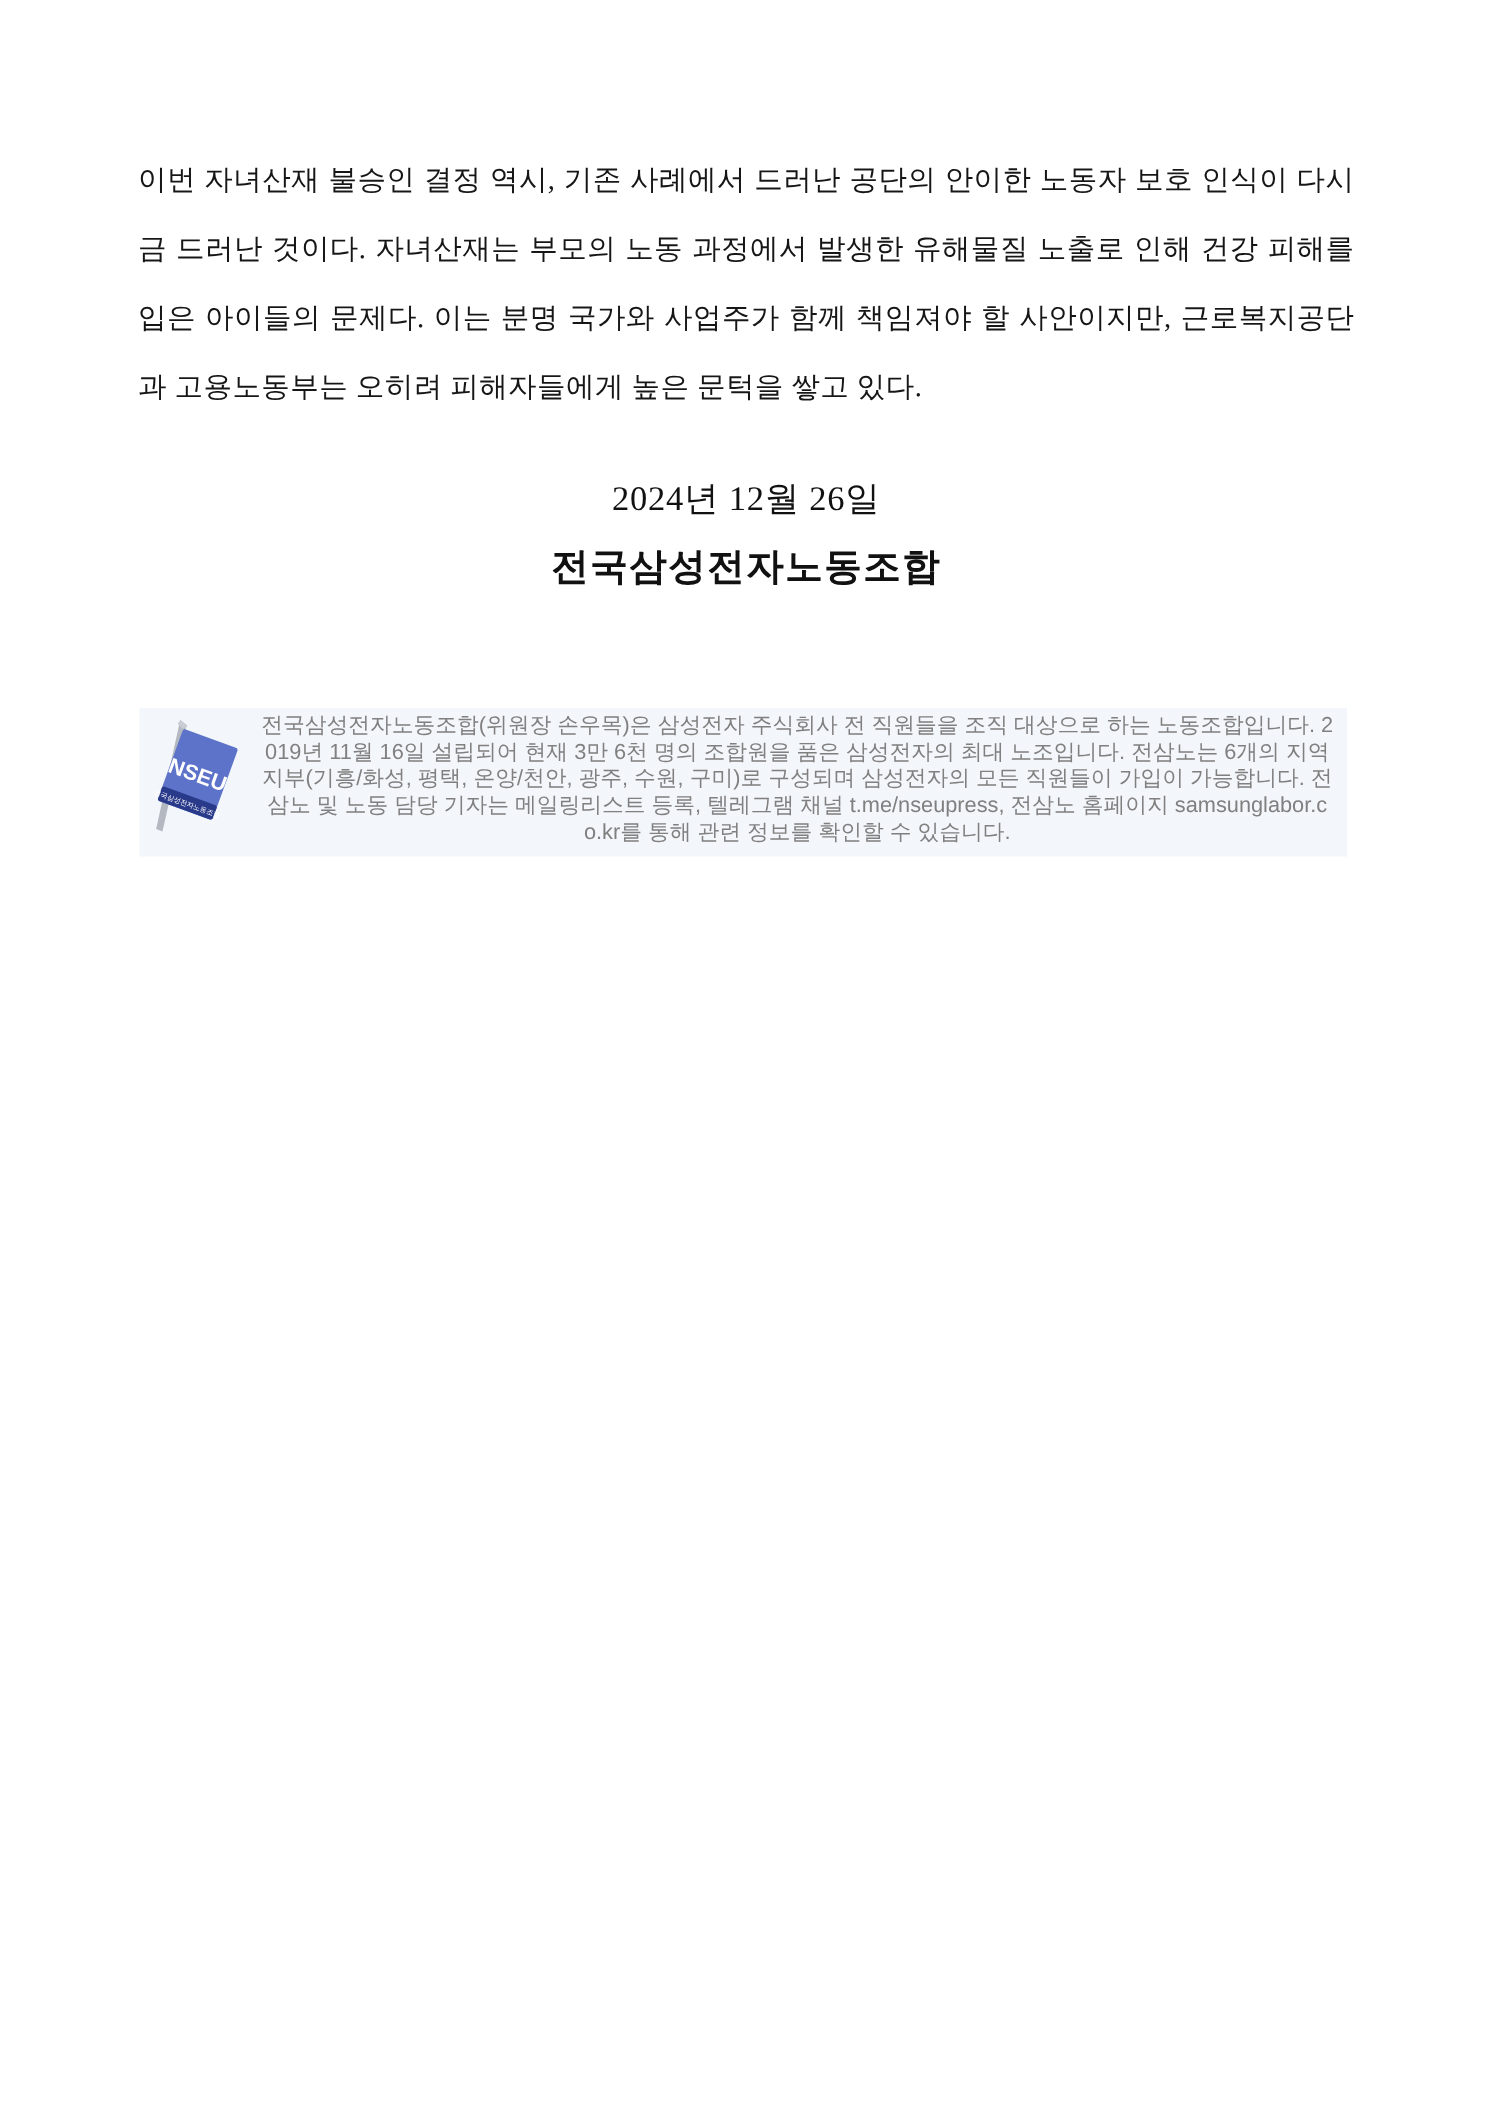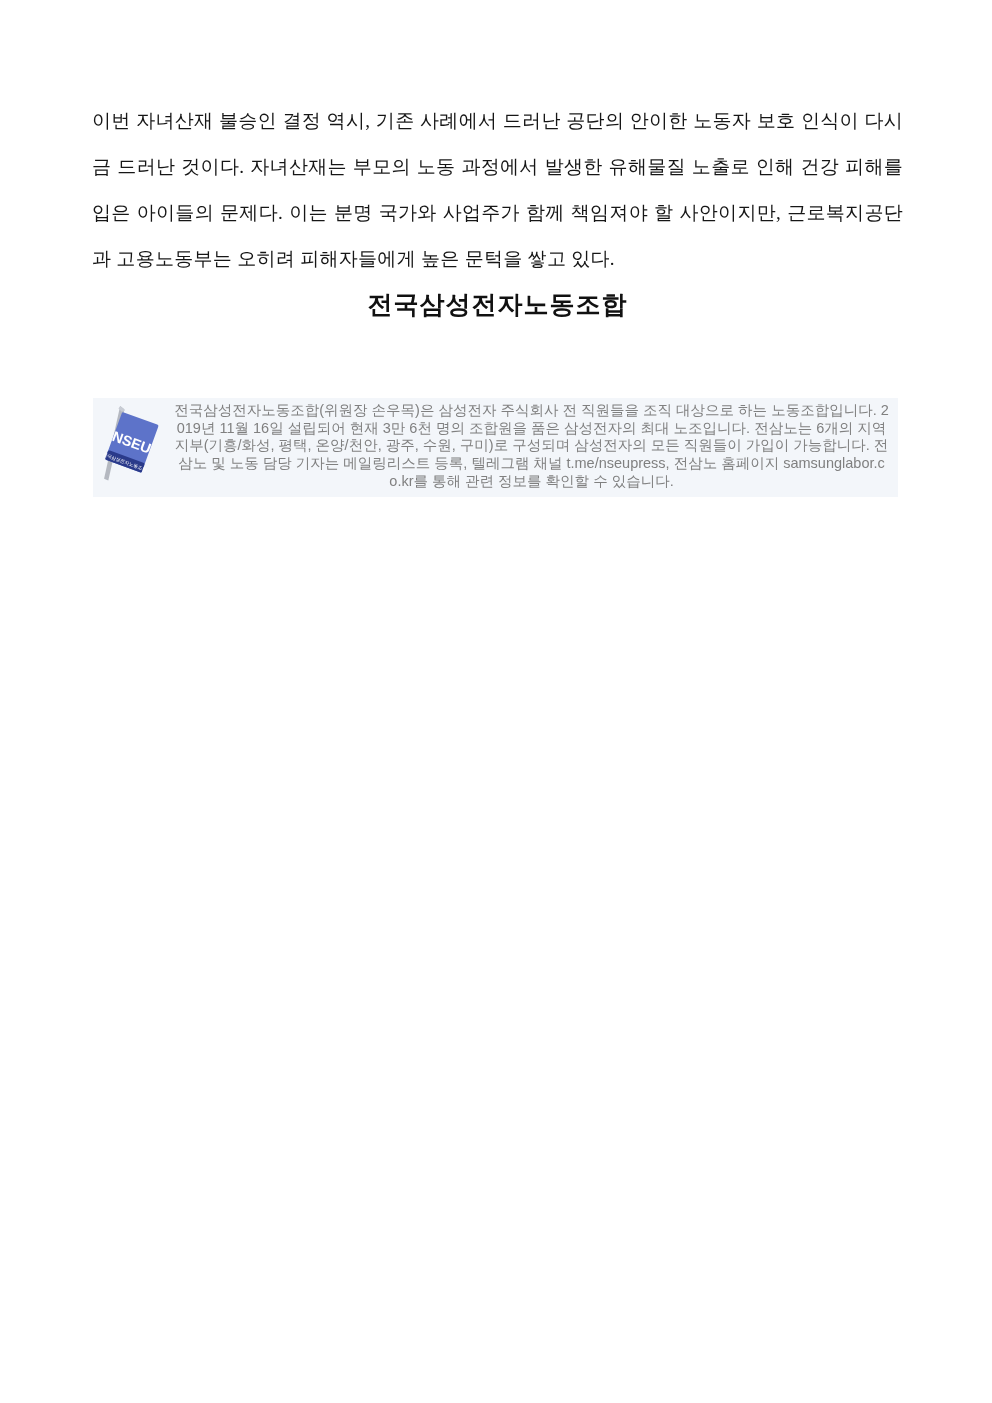--- a/index.html
+++ b/index.html
@@ -83,20 +83,21 @@
 </head>
 <body>
 
 <div class="page">
   <div class="content">
 
     <div class="body-text">
       <p>이번 자녀산재 불승인 결정 역시, 기존 사례에서 드러난 공단의 안이한 노동자 보호 인식이 다시금 드러난 것이다. 자녀산재는 부모의 노동 과정에서 발생한 유해물질 노출로 인해 건강 피해를 입은 아이들의 문제다. 이는 분명 국가와 사업주가 함께 책임져야 할 사안이지만, 근로복지공단과 고용노동부는 오히려 피해자들에게 높은 문턱을 쌓고 있다.</p>
     </div>
 
+    <div class="date-line">2024년 12월 26일</div>
 
     <div class="signature-line">전국삼성전자노동조합</div>
 
     <div class="footer-box">
       <div class="flag-logo">
         <svg width="66" height="84" viewBox="0 0 78 94" xmlns="http://www.w3.org/2000/svg">
 
           <polygon points="25,2 30,6 11,90 6,88" fill="#b4b8c0"></polygon>
           <polygon points="25,2 31,7 27,9 23,5" fill="#c8ccd4"></polygon>
           <g transform="rotate(20 36 44)">

